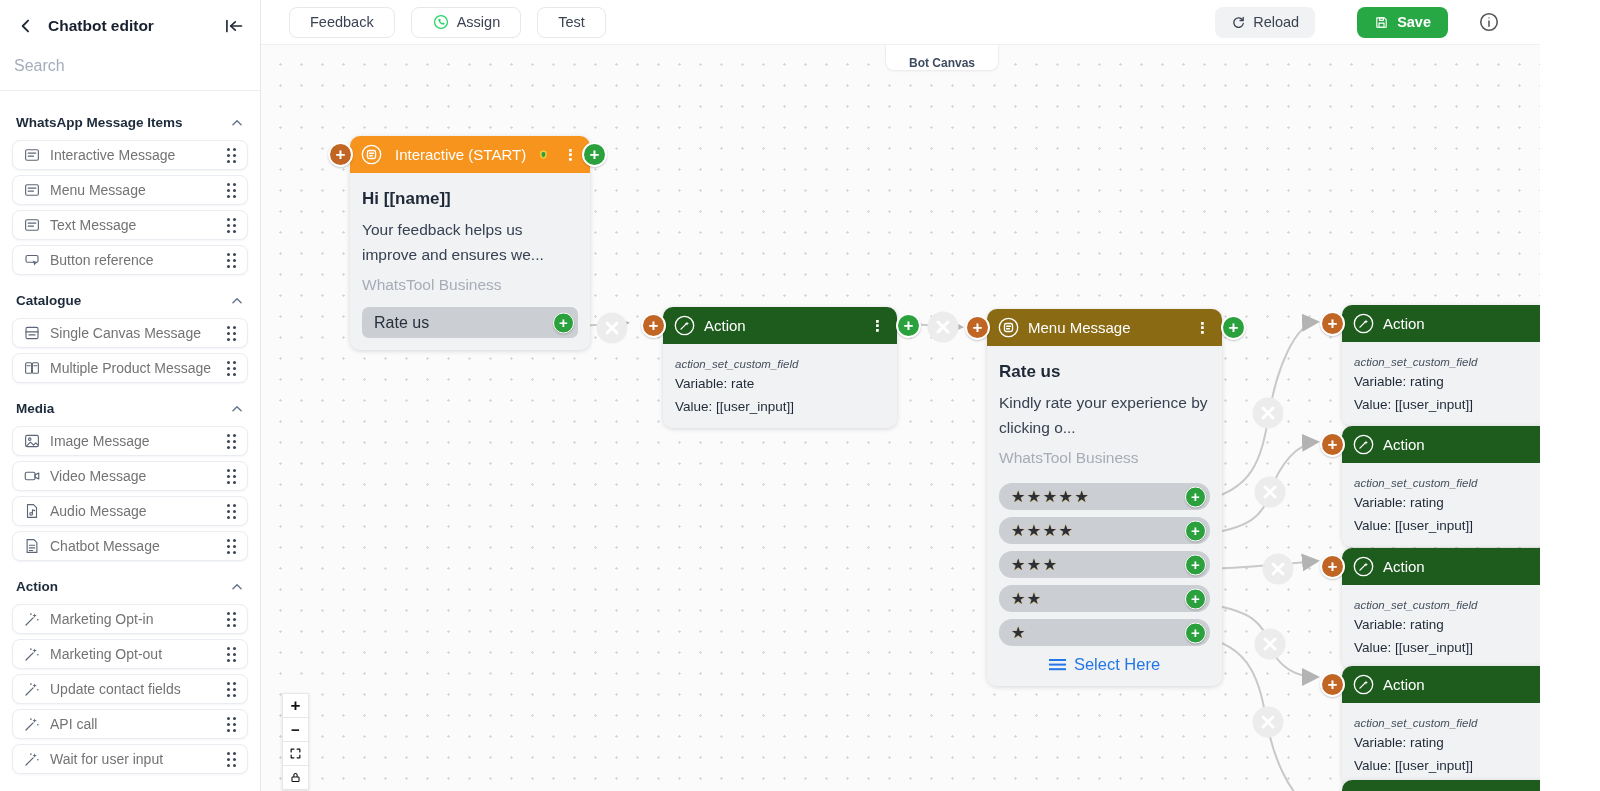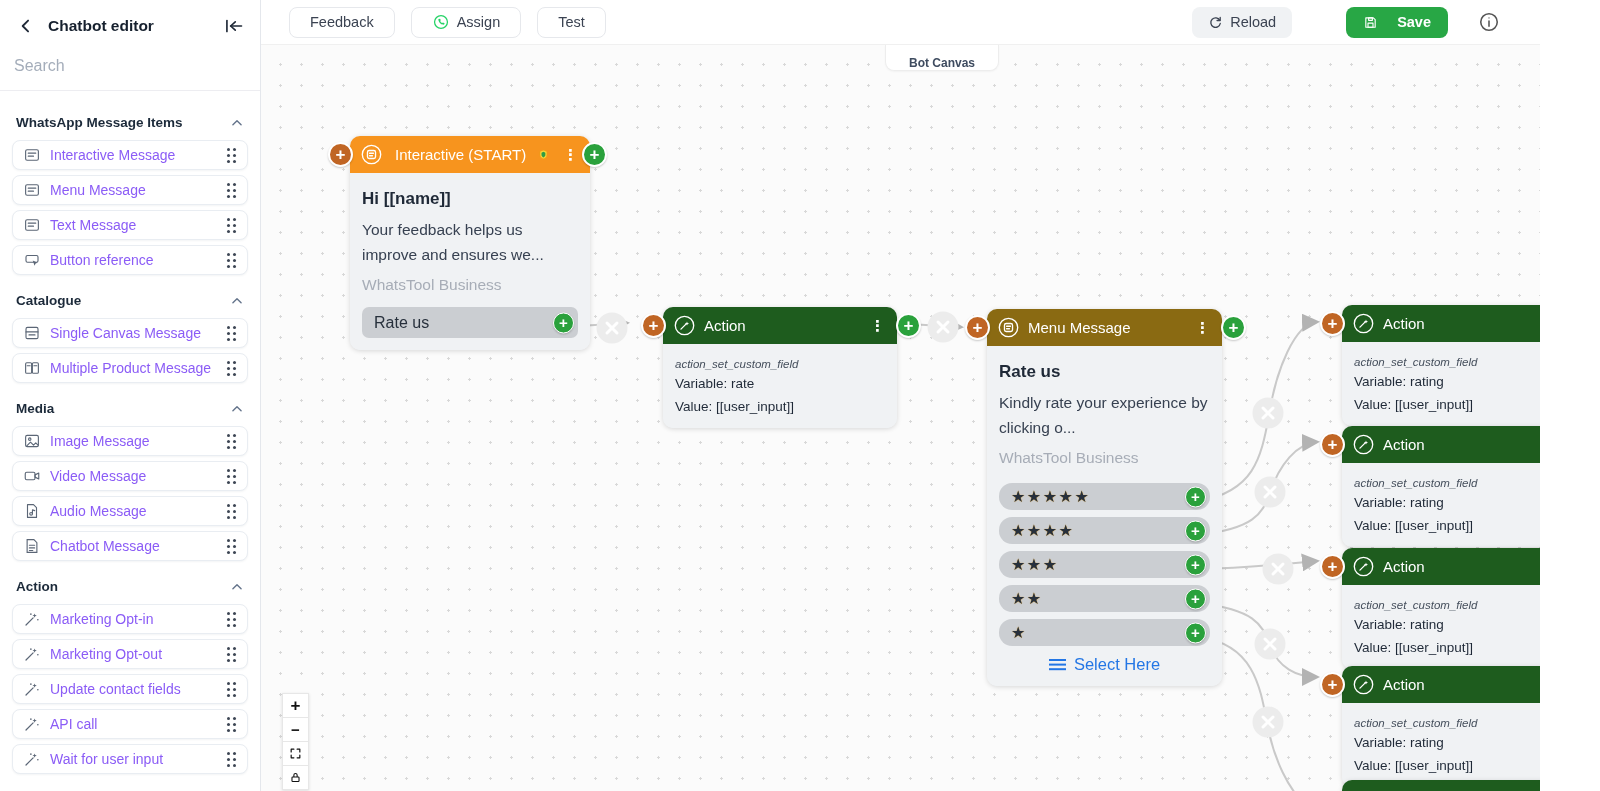--- a/index.html
+++ b/index.html
@@ -17,37 +17,37 @@
   .sb-search input{border:none;outline:none;width:100%;font-size:16px;color:#334;
     font-family:"Liberation Sans",sans-serif;}
   .sb-search input::placeholder{color:#a4adba;}
   .sb-body{padding:6px 12px 0 12px;}
   .sec-head{display:flex;align-items:center;justify-content:space-between;margin:18px 4px 10px 4px;cursor:pointer;}
   .sec-head span{font-size:13.5px;font-weight:bold;color:#1c2a3a;}
   .sec-head svg{width:14px;height:14px;color:#64748b;}
   .item{display:flex;align-items:center;height:30px;border:1px solid #e9edf2;border-radius:8px;
     padding:0 10px;margin-bottom:5px;background:#fff;box-shadow:0 1px 2px rgba(20,30,50,.05);cursor:pointer;}
   .it-ic{width:18px;height:18px;color:#5b6676;flex:0 0 18px;}
-  .it-label{font-size:14px;color:#8b5cf6;margin-left:9px;flex:1;white-space:nowrap;}
+  .it-label{font-size:14px;color:#737373;margin-left:9px;flex:1;white-space:nowrap;}
   .drag{position:relative;width:9px;height:15px;flex:0 0 9px;margin-right:1px;cursor:grab;}
   .drag::before{content:"";position:absolute;left:0;top:0;width:3px;height:3px;border-radius:50%;background:#3d4654;
     box-shadow:0 6px 0 #3d4654,0 12px 0 #3d4654,6px 0 0 #3d4654,6px 6px 0 #3d4654,6px 12px 0 #3d4654;}
 
   
   .main{flex:1;display:flex;flex-direction:column;height:100%;}
   .topbar{height:45px;background:#fff;display:flex;align-items:center;padding:0 40px 0 28px;border-bottom:1px solid #f0f0f0;}
   .tb-btn{display:flex;align-items:center;gap:7px;background:#fff;border:1px solid #e6e8ec;border-radius:8px;
     padding:0 20px;height:31px;font-size:14.5px;color:#3b4352;margin-right:16px;cursor:pointer;font-family:inherit;}
   .tb-btn svg{width:18px;height:18px;color:#25d366;}
   .tb-right{margin-left:auto;display:flex;align-items:center;}
   .tb-reload{display:flex;align-items:center;gap:7px;background:#f0f2f4;border:none;border-radius:8px;
     padding:0 16px;height:31px;font-size:14.5px;color:#3b4352;cursor:pointer;font-family:inherit;}
   .tb-reload svg{width:15px;height:15px;color:#3b4352;}
-  .tb-save{display:flex;align-items:center;gap:19px;background:#28a745;border:none;border-radius:8px;
-    padding:0 17px;height:31px;font-size:14.5px;font-weight:bold;color:#fff;cursor:pointer;margin-left:54px;font-family:inherit;}
+  .tb-save{display:flex;align-items:center;gap:8px;background:#28a745;border:none;border-radius:8px;
+    padding:0 17px;height:31px;font-size:14.5px;font-weight:bold;color:#fff;cursor:pointer;margin-left:42px;font-family:inherit;}
   .tb-save svg{width:15px;height:15px;color:#fff;}
   .tb-info{margin-left:30px;color:#555;}
   .tb-info svg{width:22px;height:22px;}
 
   
   .canvas{position:relative;flex:1;background-color:#fbfbfb;overflow:hidden;
     background-image:radial-gradient(circle,#d8d8d8 1.1px,transparent 1.3px);
     background-size:21px 21px;background-position:9px 9px;}
   .canvas-tab{position:absolute;top:0;left:624px;width:114px;height:26px;background:#fff;
     border:1px solid #ededed;border-top:none;border-radius:0 0 9px 9px;display:flex;align-items:flex-end;justify-content:center;

